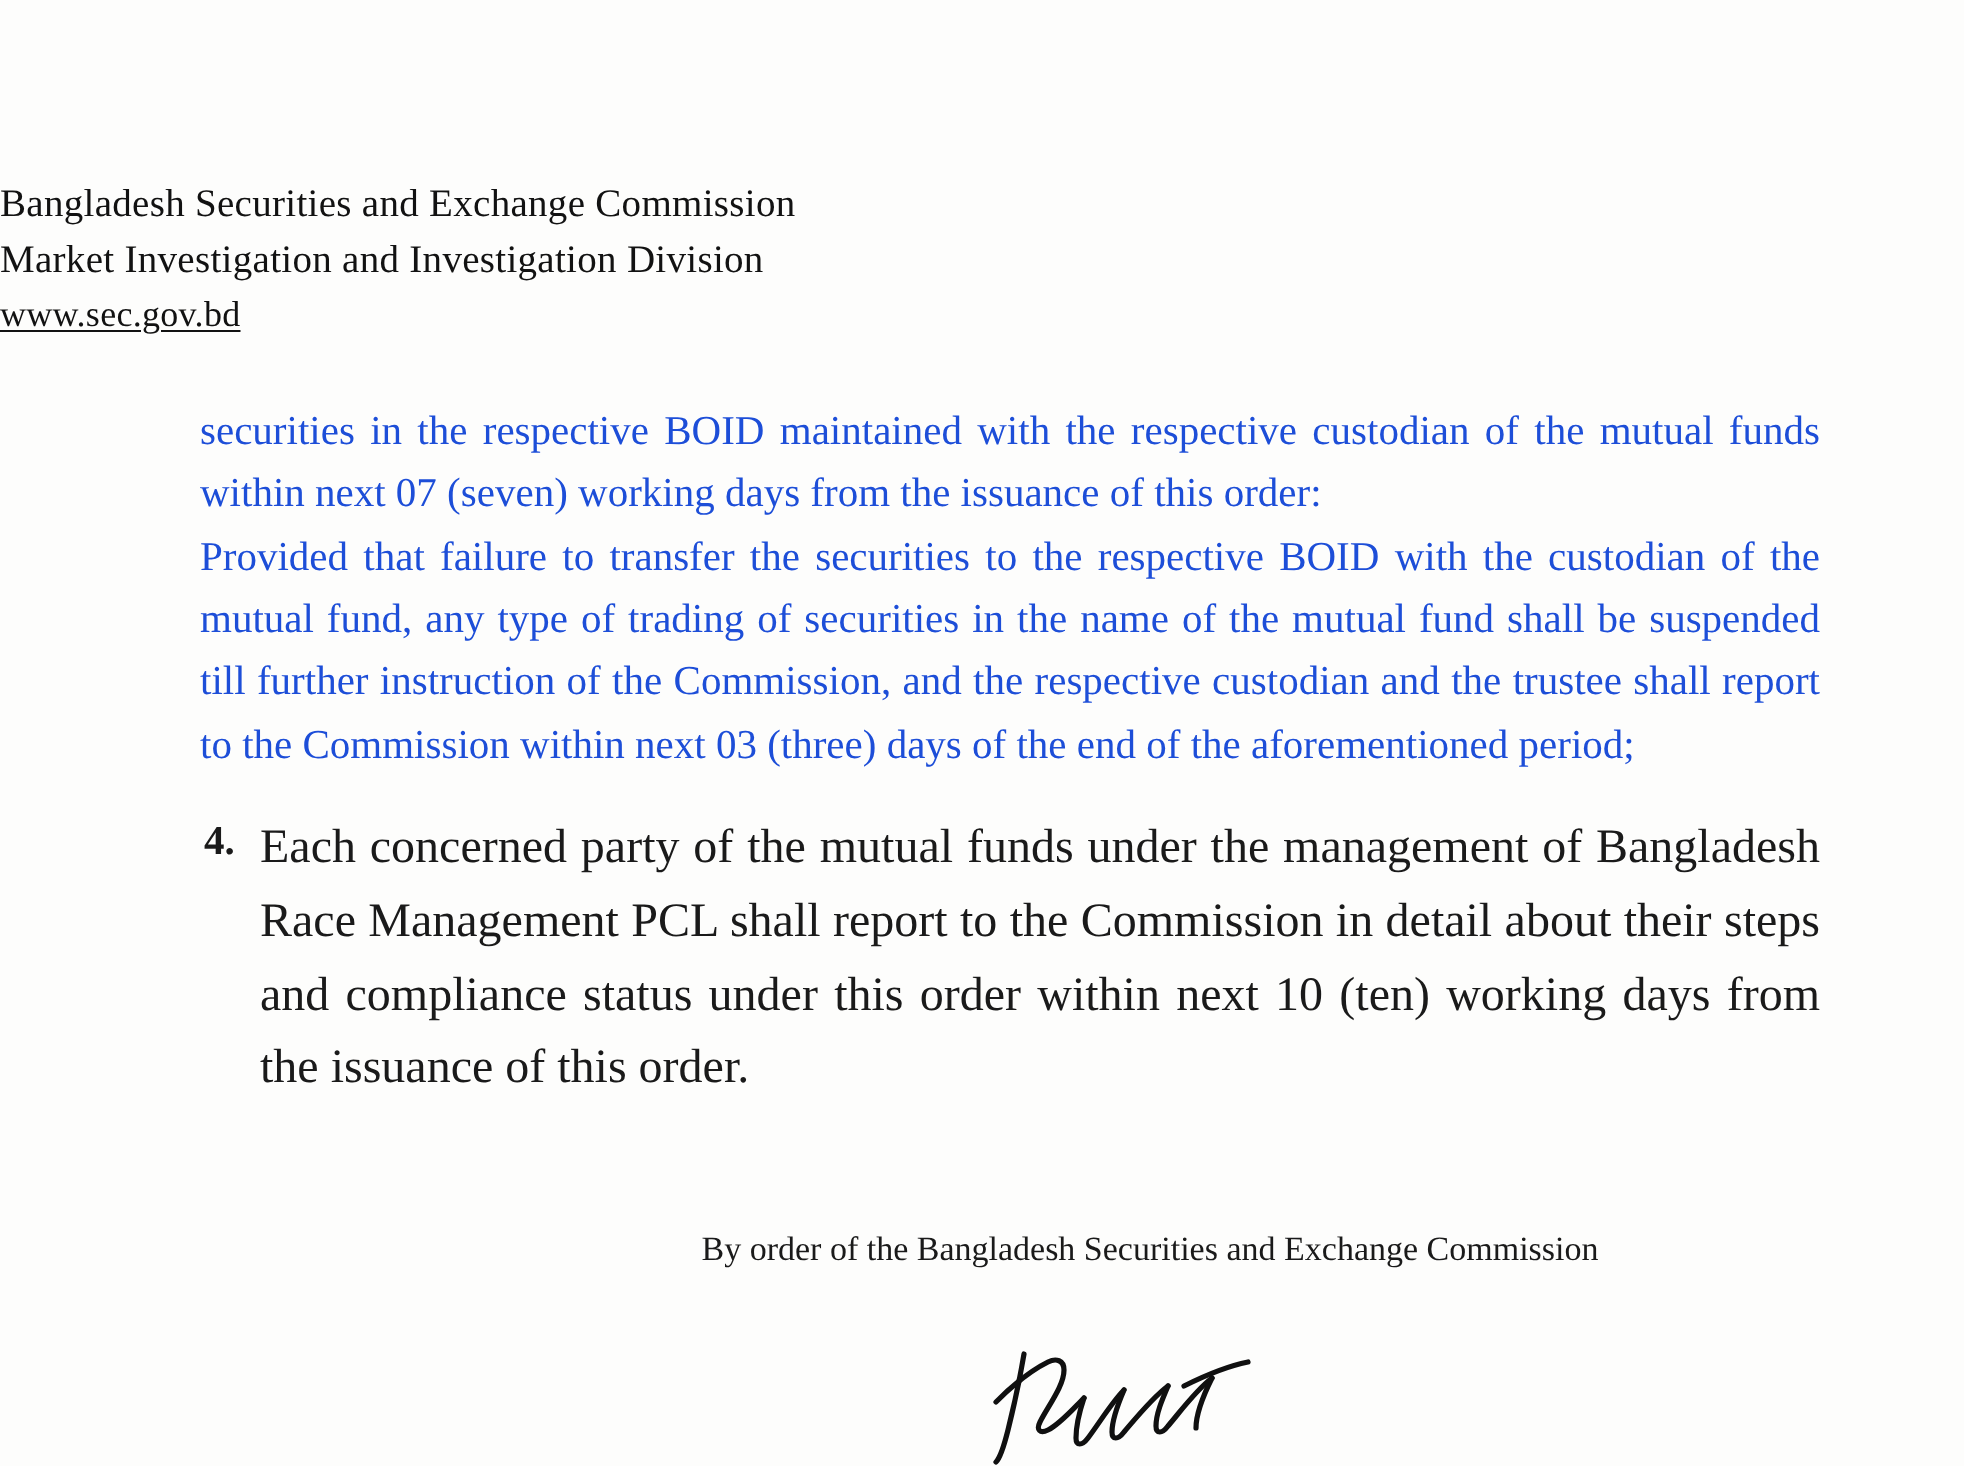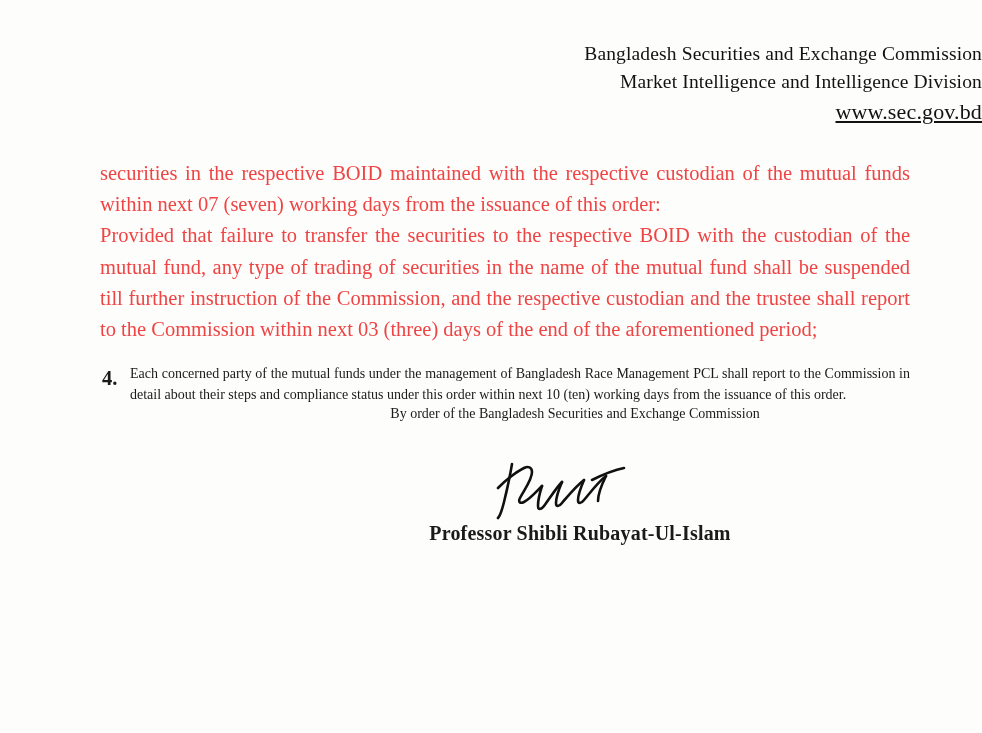--- a/index.html
+++ b/index.html
@@ -17,82 +17,82 @@
   }
   .page {
     position: relative;
     width: 982px;
     height: 733px;
     background: #fdfdfc;
   }
 
   
   .letterhead {
-    text-align: right;
-    padding-top: 40px;
+    text-align: left;
+    padding-top: 89px;
     line-height: 1.42;
   }
   .letterhead div {
     font-size: 19.5px;
     letter-spacing: 0.15px;
     color: #121212;
   }
   .letterhead .website {
     margin-top: 1px;
-    font-size: 22px;
+    font-size: 18px;
     text-decoration: underline;
     text-underline-offset: 2px;
-    margin-left: 44px;
   }
 
   
   .body-block {
     margin: 30px 72px 0 100px;
   }
   p.para {
     margin: 0 0 0 0;
     font-size: 20.5px;
     line-height: 1.53;
     text-align: justify;
     text-justify: inter-word;
-    color: #ef4444;
+    color: #1d4ed8;
   }
   p.para + p.para {
   }
 
   
   .numbered {
     display: flex;
     margin-top: 17px;
   }
   .numbered .num {
     flex: 0 0 28px;
     font-size: 20.5px;
     font-weight: bold;
     line-height: 1.53;
     padding-left: 2px;
   }
   .numbered .num-body {
     flex: 1 1 auto;
-    font-size: 14px;
+    font-size: 24px;
     line-height: 1.53;
     text-align: justify;
     text-justify: inter-word;
   }
 
   .immediate {
     margin-top: 48px;
     font-size: 20.5px;
     line-height: 1.53;
   }
 
   
   .closing {
+    margin-top: 62px;
     text-align: center;
-    font-size: 14px;
+    font-size: 17px;
     padding-left: 140px;
   }
   .signature-wrap {
     position: relative;
     margin-top: 36px;
     text-align: center;
     padding-left: 150px;
     height: 120px;
   }
   .signature {
@@ -112,21 +112,21 @@
     margin-top: 2px;
   }
 </style>
 </head>
 <body>
 
 <div class="page">
 
   <div class="letterhead">
     <div>Bangladesh Securities and Exchange Commission</div>
-    <div>Market Intelligence and Intelligence Division</div>
+    <div>Market Investigation and Investigation Division</div>
     <div class="website">www.sec.gov.bd</div>
   </div>
 
   <div class="body-block">
 
     <p class="para">securities in the respective BOID maintained with the respective custodian of the mutual funds within next 07 (seven) working days from the issuance of this order:</p>
 
     <p class="para">Provided that failure to transfer the securities to the respective BOID with the custodian of the mutual fund, any type of trading of securities in the name of the mutual fund shall be suspended till further instruction of the Commission, and the respective custodian and the trustee shall report to the Commission within next 03 (three) days of the end of the aforementioned period;</p>
 
     <div class="numbered">

